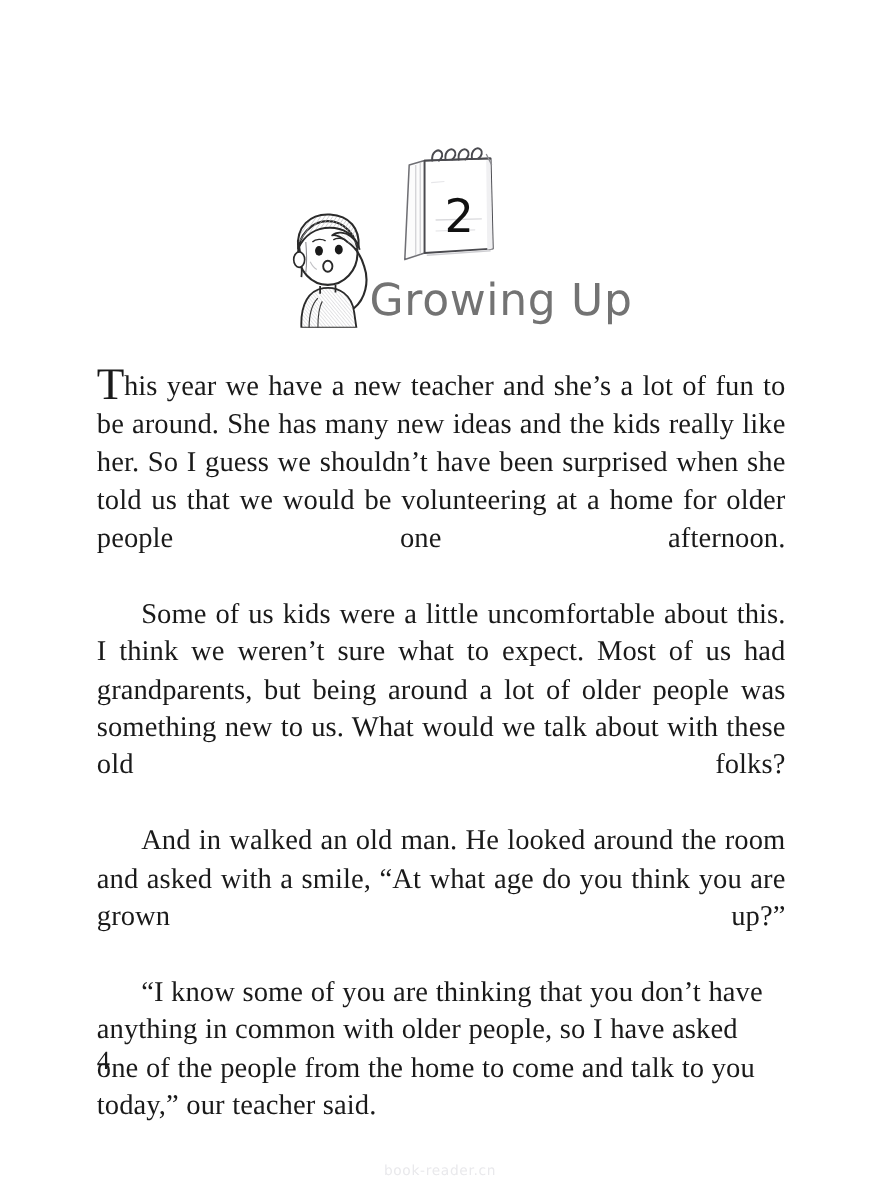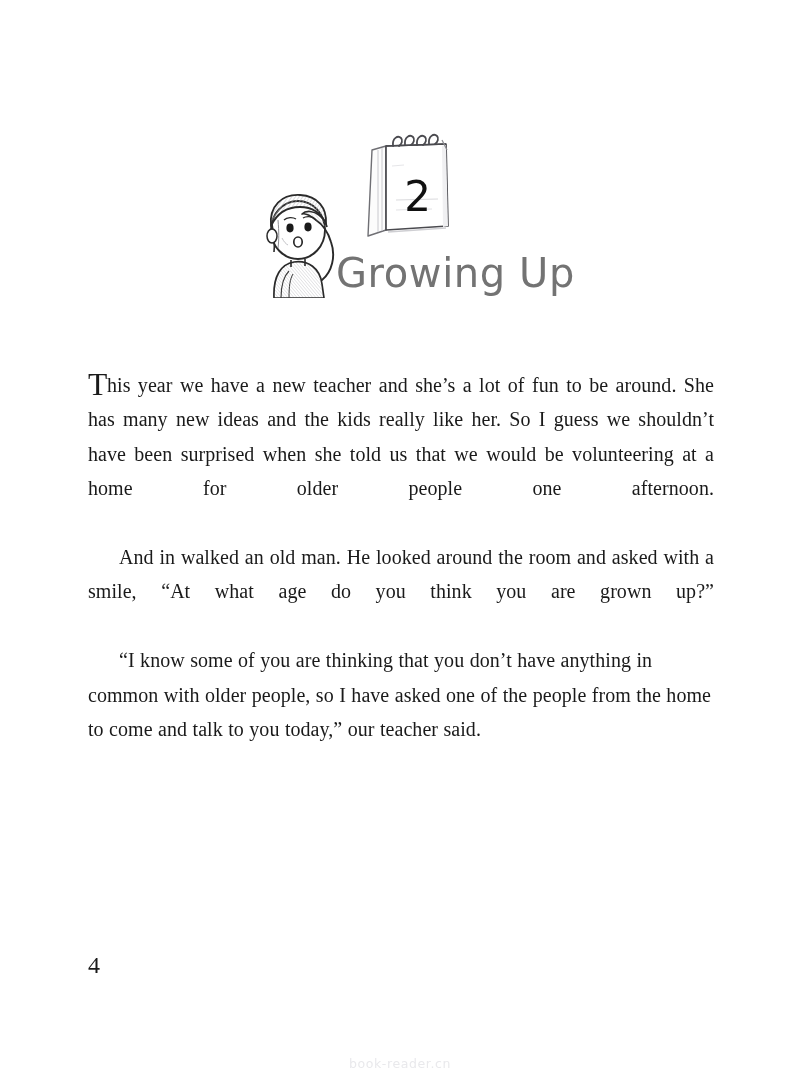--- a/index.html
+++ b/index.html
@@ -74,23 +74,23 @@
     font-weight: 400;
     letter-spacing: 0.6px;
     color: #737373;
     white-space: nowrap;
   }
 
   
   .body-text {
     position: absolute;
     left: 88px;
-    top: 368px;
+    top: 333px;
     width: 626px;
-    font-size: 20px;
+    font-size: 26px;
     line-height: 34.4px;
     text-align: justify;
     text-justify: inter-word;
     letter-spacing: 0.05px;
     word-spacing: 0.4px;
   }
 
   .body-text p {
     margin: 0;
     text-indent: 1.55em;
@@ -214,20 +214,21 @@
 
     <div class="calendar-number">2</div>
 
     <div class="chapter-title">Growing Up</div>
   </div>
 
   <div class="body-text">
 
     <p class="first"><span class="dropcap">T</span><span>his year we have a new teacher and she’s a lot of fun to be around. She has many new ideas and the kids really like her. So I guess we shouldn’t have been surprised when she told us that we would be volunteering at a home for older people one afternoon.</span></p>
 
+    <p><span>Some of us kids were a little uncomfortable about this. I think we weren’t sure what to expect. Most of us had grandparents, but being around a lot of older people was something new to us. What would we talk about with these old folks?</span></p>
 
     <p><span>And in walked an old man. He looked around the room and asked with a smile, “At what age do you think you are grown up?”</span></p>
 
     <p><span>“I know some of you are thinking that you don’t have anything in common with older people, so I have asked one of the people from the home to come and talk to you today,” our teacher said.</span></p>
   </div>
 
   <div class="page-number">4</div>
 
   <div class="watermark">book-reader.cn</div>
 

